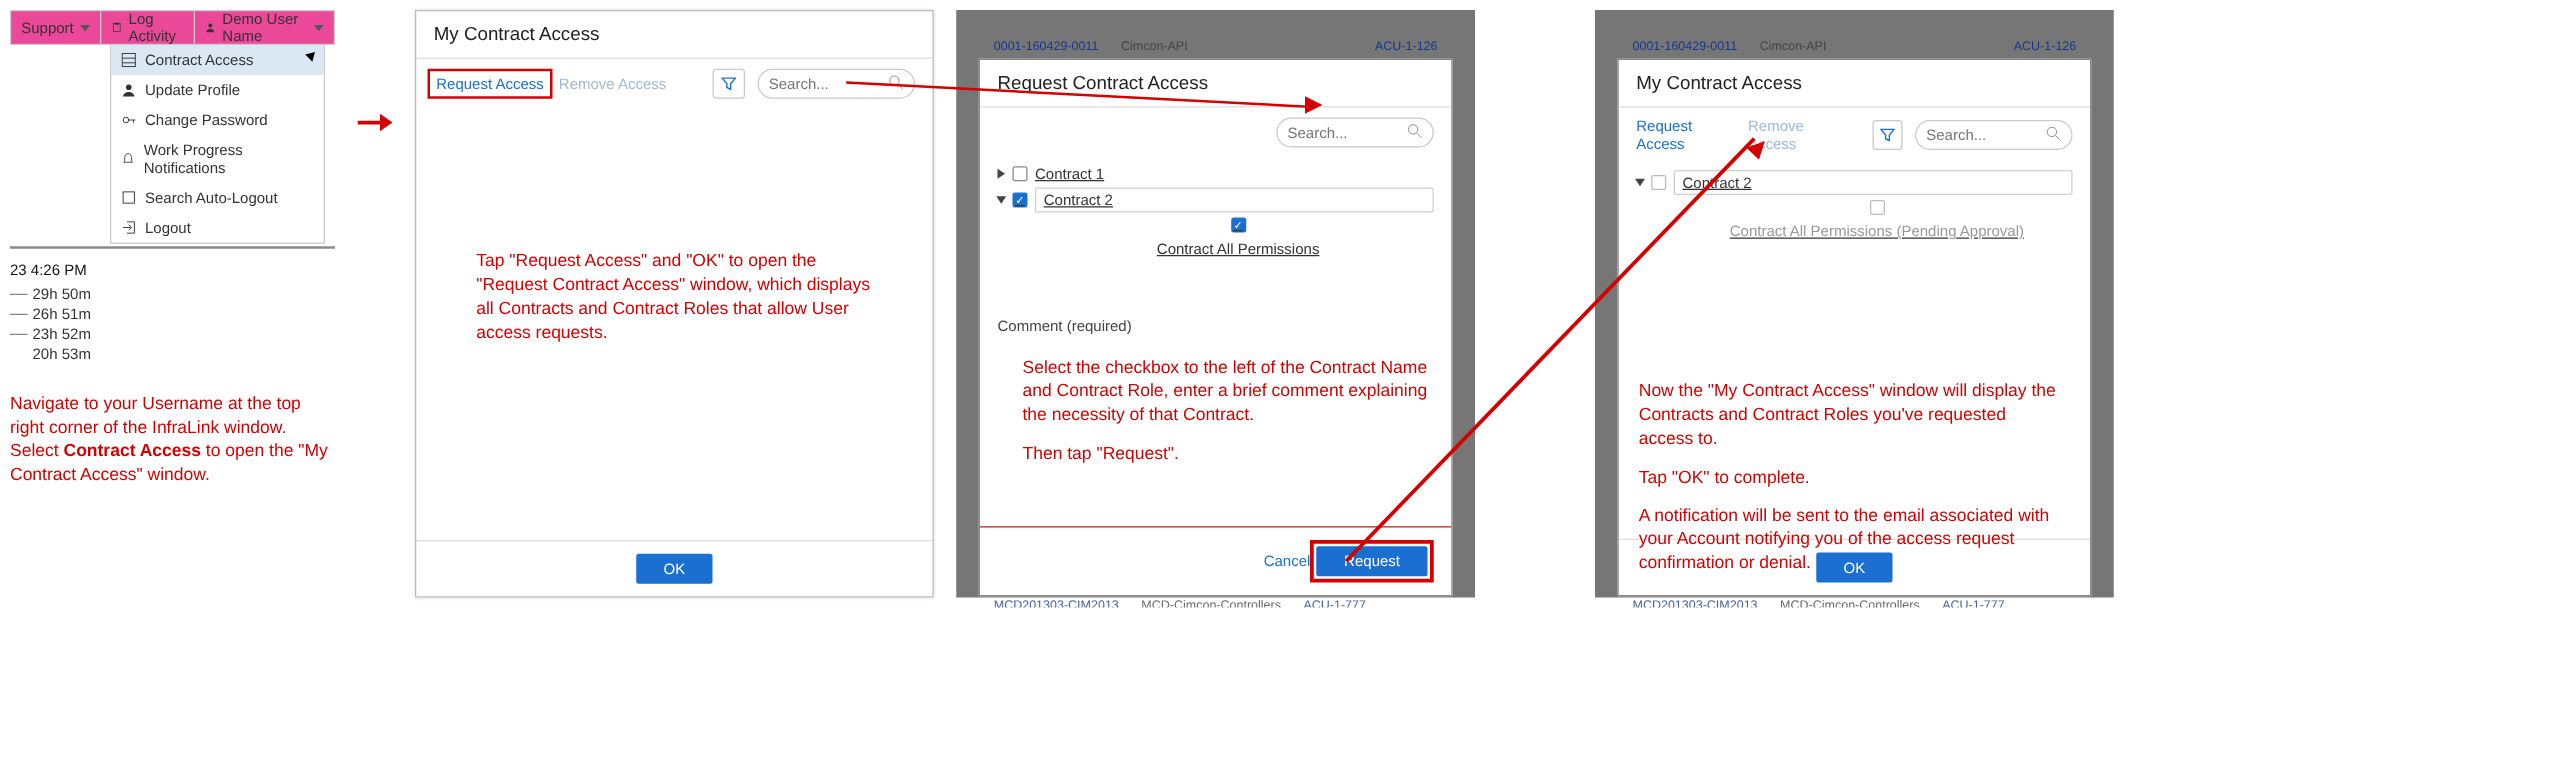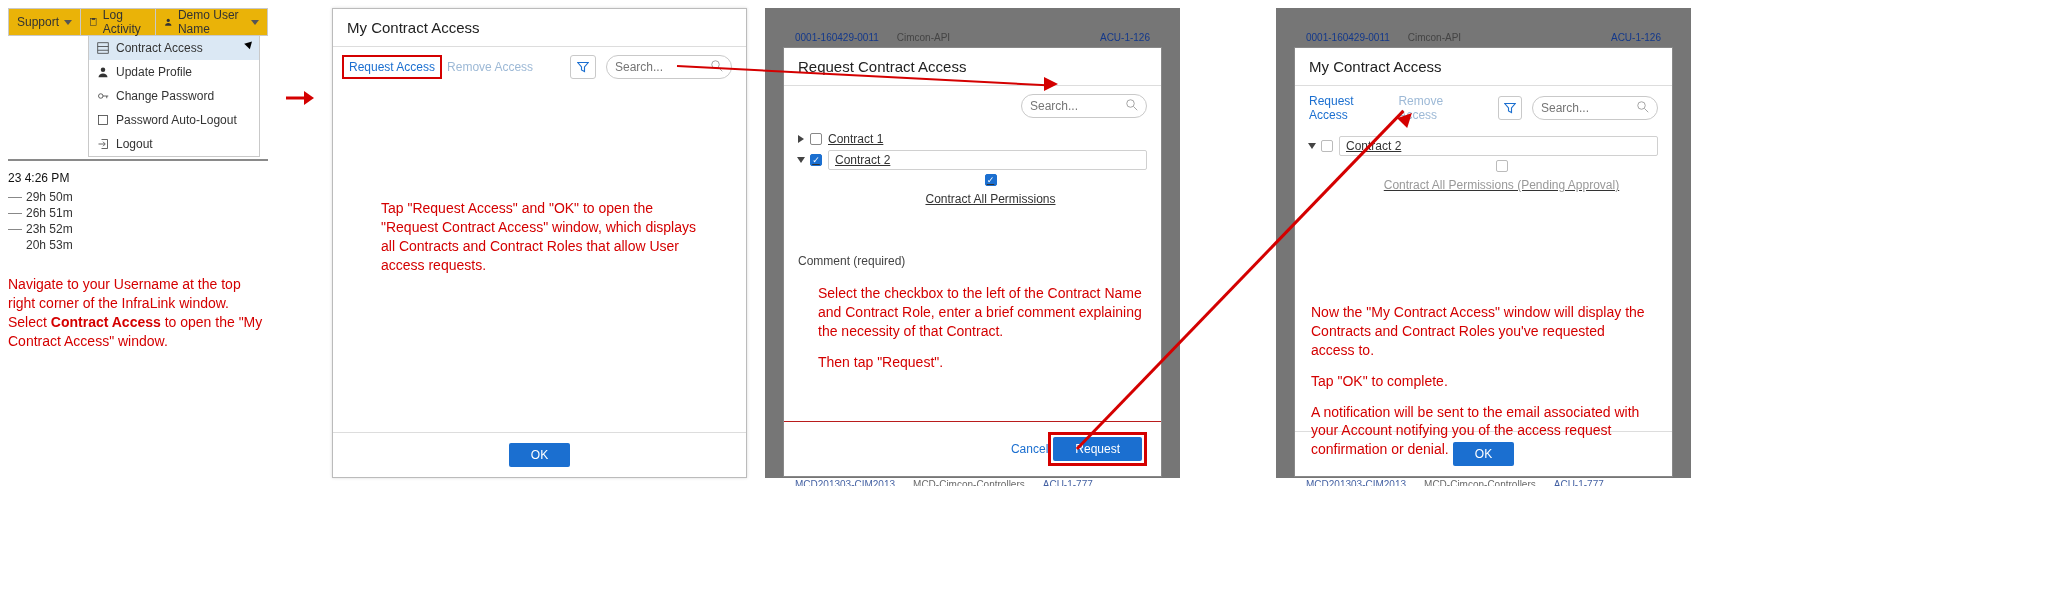--- a/index.html
+++ b/index.html
@@ -8,21 +8,21 @@
     font-size: 12px;
     background: #fff;
     color: #333;
     width: 2050px;
     padding: 8px;
   }
   .stage { display: flex; gap: 18px; align-items: flex-start; }
   .col { display: flex; flex-direction: column; }
   
   .p1 { width: 260px; }
-  .topbar { display:flex; border:1px solid #c9c9c9; background:#eab308; height:28px; }
+  .topbar { display:flex; border:1px solid #c9c9c9; background:#ec4899; height:28px; }
   .topbtn { display:flex; align-items:center; gap:5px; padding:0 8px; border-right:1px solid #c9c9c9; font-size:12px; color:#333; cursor:pointer; }
   .topbtn:last-child{border-right:none;}
   .ic { width:12px; height:12px; display:inline-block; }
   .caret-down{ width:0;height:0;border-left:4px solid transparent;border-right:4px solid transparent;border-top:5px solid #555;display:inline-block;}
   .menu { border-left:1px solid #c9c9c9;border-right:1px solid #c9c9c9;border-bottom:1px solid #c9c9c9; background:#fff; margin-left:80px; width:172px; }
   .menu-item{display:flex;align-items:center;gap:7px;padding:5px 8px;font-size:12px;cursor:pointer;}
   .menu-item.sel{background:#dbe8f4;}
   .cursor{position:relative;}
   .cursor::after{content:"";position:absolute;right:6px;top:4px;width:0;height:0;border-left:7px solid #000;border-top:4px solid transparent;border-bottom:4px solid transparent;transform:rotate(-45deg);}
   .rule{height:2px;background:#8a8a8a;margin-top:2px;}
@@ -140,23 +140,29 @@
       <div class="menu-item">
         <svg class="ic" viewBox="0 0 16 16">
             <circle cx="5" cy="8" r="3" fill="none" stroke="#333"></circle>
             <line x1="8" y1="8" x2="15" y2="8" stroke="#333"></line>
             <line x1="13" y1="8" x2="13" y2="11" stroke="#333"></line>
           </svg>
         <span>Change Password</span>
       </div>
       <div class="menu-item">
         <svg class="ic" viewBox="0 0 16 16">
+            <path d="M8 2c-2 0-4 2-4 5v3l-1 2h10l-1-2V7c0-3-2-5-4-5z" fill="none" stroke="#333"></path>
+          </svg>
+        <span>Work Progress Notifications</span>
+      </div>
+      <div class="menu-item">
+        <svg class="ic" viewBox="0 0 16 16">
             <rect x="2" y="2" width="12" height="12" fill="none" stroke="#333"></rect>
           </svg>
-        <span>Password Auto-Logout</span>
+        <span>Search Auto-Logout</span>
       </div>
       <div class="menu-item">
         <svg class="ic" viewBox="0 0 16 16">
             <path d="M6 2h8v12H6" fill="none" stroke="#333"></path>
             <path d="M2 8h8M8 5l3 3-3 3" fill="none" stroke="#333"></path>
           </svg>
         <span>Logout</span>
       </div>
     </div>
     <div class="rule"></div>

